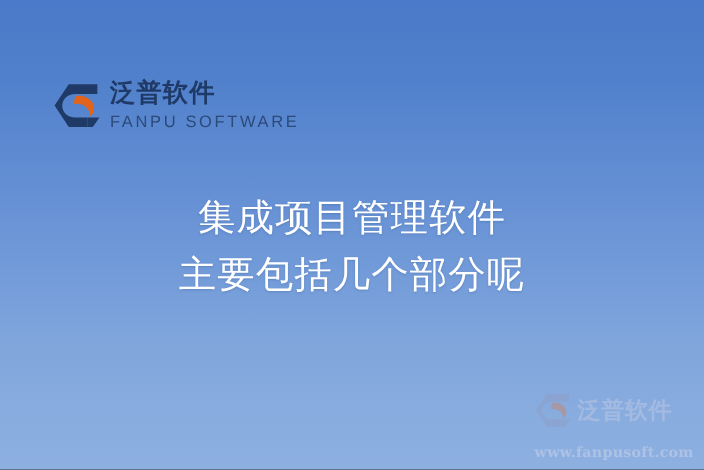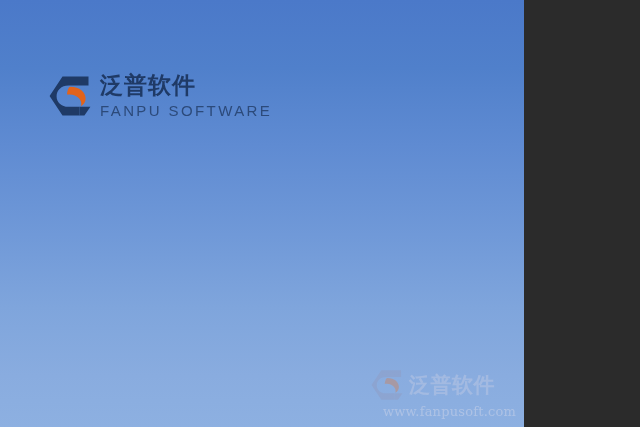--- a/index.html
+++ b/index.html
@@ -2,21 +2,21 @@
 <html><head>
 <meta charset="utf-8">
 <style>
   html, body {
     margin: 0;
     padding: 0;
     background: #2b2b2b;
   }
   #stage {
     position: relative;
-    width: 524px;
+    width: 640px;
     height: 427px;
     overflow: hidden;
     
     background: linear-gradient(to bottom,
         #4b79c9 0%,
         #5080cb 16%,
         #5f8bd2 34%,
         #7099d8 55%,
         #7fa5dc 72%,
         #89acdf 88%,
@@ -102,25 +102,25 @@
   }
   #watermark .wm-cn {
     font-family: "DejaVu Sans", "Liberation Sans", sans-serif;
     font-size: 21px;
     font-weight: 700;
     color: #b9c6e4;
     letter-spacing: 0.5px;
     white-space: nowrap;
   }
   #watermark .wm-url {
-    margin-top: 3px;
-    text-align: right;
+    margin-top: 15px;
+    text-align: left;
     font-family: "DejaVu Serif", "Liberation Serif", serif;
     font-size: 13px;
-    font-weight: 400;
+    font-weight: 700;
     color: #c9d2e9;
     letter-spacing: 0.2px;
     white-space: nowrap;
   }
 </style>
 </head>
 <body>
 
 <div id="stage">
 
@@ -140,20 +140,24 @@
                C33.8 28.6 33.2 25.6 31.0 23.2
                C28.2 20.2 24.0 18.8 19.0 19.6
                C19.6 14.9 20.6 11.8 22.5 11.8 Z" fill="#e2631b"></path>
     </svg>
     <div class="wordblock">
       <div class="cn">泛普软件</div>
       <div class="en">FANPU SOFTWARE</div>
     </div>
   </div>
 
+  <div id="headline">
+    <span class="line">集成项目管理软件</span>
+    <span class="line">主要包括几个部分呢</span>
+  </div>
 
   <div id="watermark">
     <div class="wm-row">
       <svg class="wm-mark" viewBox="0 0 44 42">
         <path d="M14.5 1.5 L40.5 1.5 L40.5 10.5 L20.5 10.5
                  C13.2 10.5 8.6 15.4 8.6 21.2
                  C8.6 27.1 13.2 31.8 20.5 31.8
                  L31.5 31.8 L31.5 40.5 L14.5 40.5
                  L1.6 21.0 Z" fill="#8f9ec6"></path>
         <path d="M31.5 31.8 L42.4 31.8 L36.4 40.5 L31.5 40.5 Z" fill="#8f9ec6"></path>

